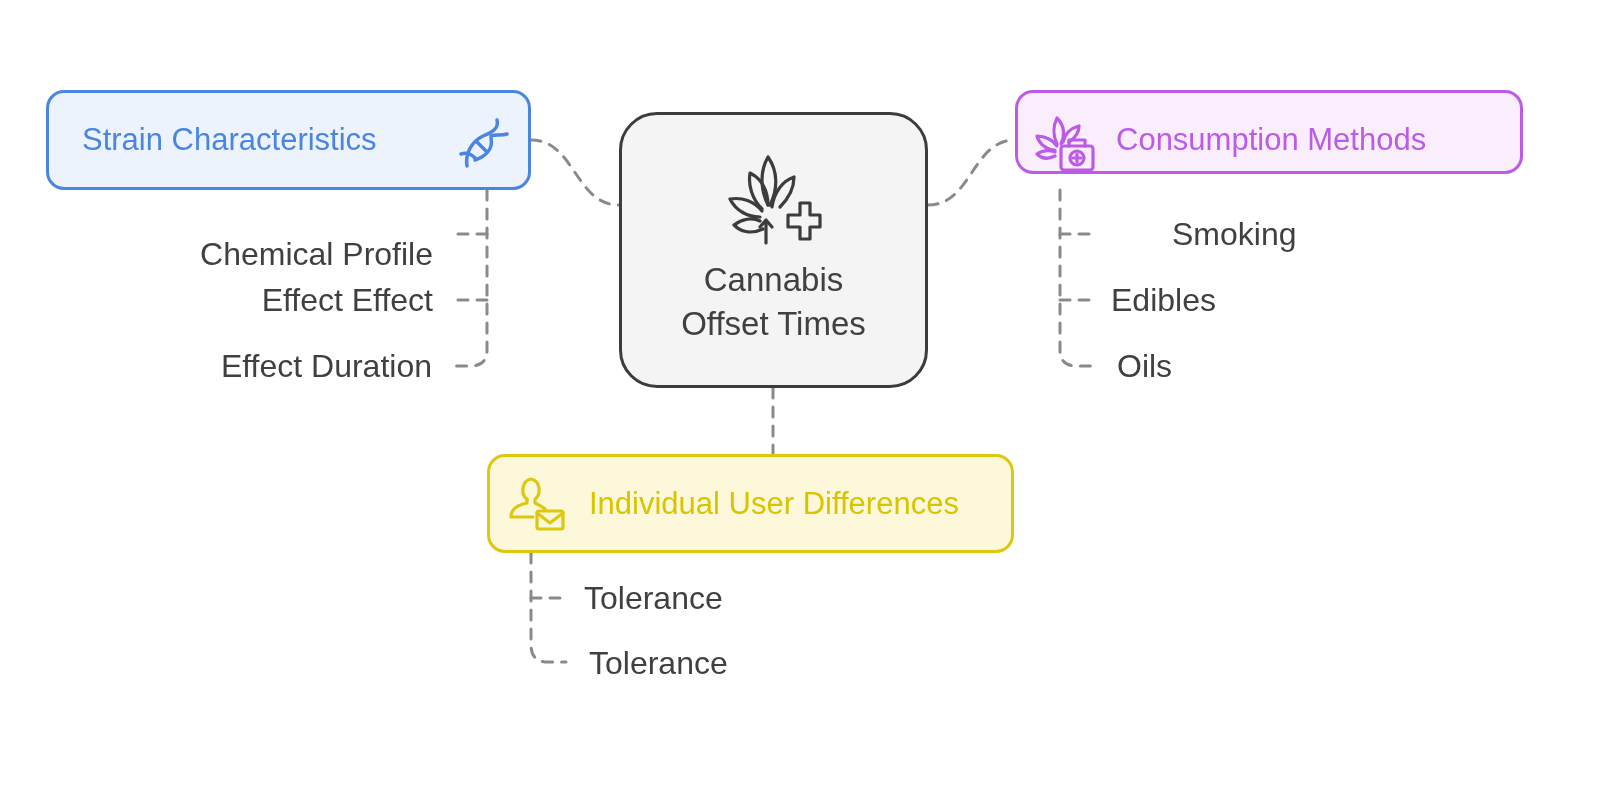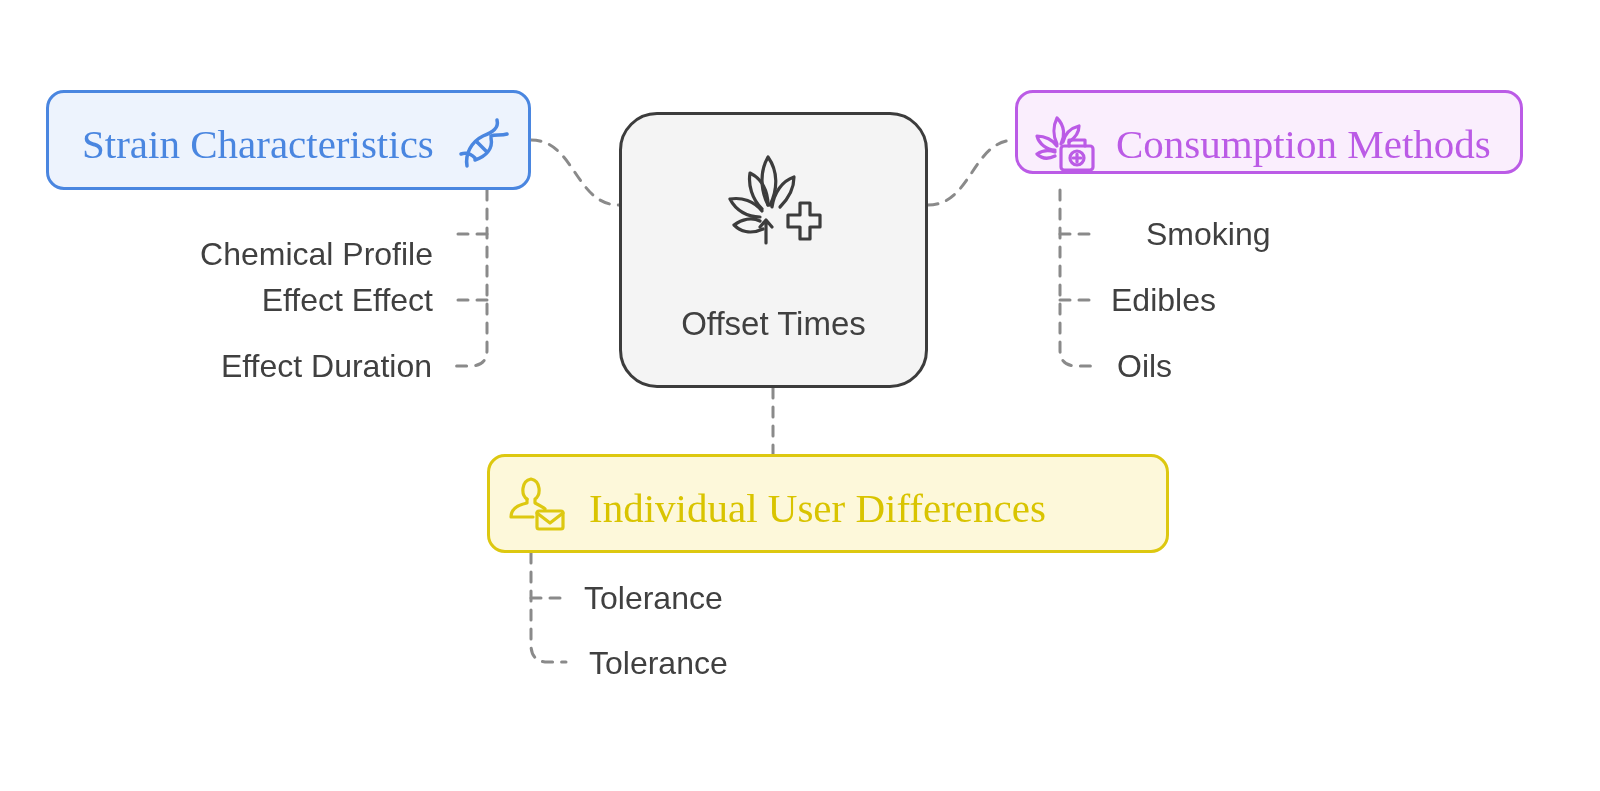--- a/index.html
+++ b/index.html
@@ -1,38 +1,38 @@
 <!DOCTYPE html>
 <html><head>
   <meta charset="utf-8">
   <style>
     html, body { margin: 0; padding: 0; background: #ffffff; }
     body { width: 1600px; height: 791px; position: relative; overflow: hidden;
            font-family: "Liberation Sans", "DejaVu Sans", sans-serif; }
     #connectors { position: absolute; left: 0; top: 0; width: 1600px; height: 791px; pointer-events: none; }
     .box { position: absolute; box-sizing: border-box; border-width: 3px; border-style: solid; border-radius: 18px; }
-    .box-title { position: absolute; font-size: 41px; white-space: nowrap; line-height: 1; font-family: Liberation Serif, serif; }
+    .box-title { position: absolute; font-size: 31px; white-space: nowrap; line-height: 1; }
     .icon { position: absolute; }
     .child { position: absolute; font-size: 32px; color: #404040; white-space: nowrap; line-height: 1; }
 
     #strain-box { left: 46px; top: 90px; width: 485px; height: 100px; background: #EDF3FD; border-color: #4A86E0; }
     #strain-box .box-title { left: 33px; top: 31px; color: #4A86E0; }
     #strain-box .icon { left: 404px; top: 21px; width: 56px; height: 56px; }
 
     #center-box { left: 619px; top: 112px; width: 309px; height: 276px; background: #F4F4F4; border-color: #3C3C3C; border-radius: 38px; }
     #center-box .icon { left: 104px; top: 40px; width: 96px; height: 92px; }
     .center-line { position: absolute; left: 0; width: 100%; text-align: center; font-size: 33px; color: #404040; line-height: 1; }
     #center-line-1 { top: 148px; }
     #center-line-2 { top: 192px; }
 
     #consumption-box { left: 1015px; top: 90px; width: 508px; height: 84px; background: #FAEEFD; border-color: #BB5BE6; }
     #consumption-box .box-title { left: 98px; top: 31px; color: #BB5BE6; }
     #consumption-box .icon { left: 17px; top: 19px; width: 62px; height: 60px; }
 
-    #individual-box { left: 487px; top: 454px; width: 682px; height: 99px; background: #FDF8DA; border-color: #DDC810; }
+    #individual-box { left: 487px; top: 454px; width: 527px; height: 99px; background: #FDF8DA; border-color: #DDC810; }
     #individual-box .box-title { left: 99px; top: 31px; color: #D9C400; }
     #individual-box .icon { left: 17px; top: 18px; width: 62px; height: 62px; }
   </style>
 </head>
 <body>
 
 <svg id="connectors" viewBox="0 0 1600 791" xmlns="http://www.w3.org/2000/svg">
   <g fill="none" stroke="#8A8A8A" stroke-width="3" stroke-dasharray="10 9" stroke-linecap="round">
 
     <path d="M 531 140 C 575 140, 575 205, 619 205"></path>
@@ -73,37 +73,38 @@
 
     <path d="M 37 74 C 24 80, 14 76, 8 70 C 16 64, 26 62, 34 66"></path>
     <path d="M 34 62 C 22 62, 10 56, 4 44 C 16 42, 28 46, 36 56"></path>
     <path d="M 36 54 C 26 44, 22 30, 24 18 C 36 24, 42 36, 42 50"></path>
     <path d="M 42 50 C 34 34, 34 16, 42 2 C 52 16, 52 34, 44 50"></path>
     <path d="M 46 52 C 48 38, 56 26, 68 22 C 68 34, 62 44, 54 52"></path>
     <path d="M 40 88 L 40 66 M 34 72 L 40 65 L 46 72"></path>
 
     <path d="M 62 60 L 74 60 L 74 48 L 84 48 L 84 60 L 94 60 L 94 72 L 84 72 L 84 84 L 74 84 L 74 72 L 62 72 Z"></path>
   </svg>
+  <div class="center-line" id="center-line-1">Cannabis</div>
   <div class="center-line" id="center-line-2">Offset Times</div>
 </div>
 
 <div class="box" id="consumption-box">
   <svg class="icon" viewBox="0 0 62 60" fill="none" stroke="#BB5BE6" stroke-width="3.2" stroke-linejoin="round" stroke-linecap="round">
     <path d="M 20 44 C 12 48, 6 46, 2 42 C 8 38, 14 38, 20 40"></path>
     <path d="M 20 38 C 12 38, 4 32, 2 24 C 10 24, 18 28, 22 34"></path>
     <path d="M 22 32 C 18 24, 18 14, 22 6 C 30 14, 30 24, 26 32"></path>
     <path d="M 28 30 C 30 22, 36 16, 44 14 C 44 20, 40 26, 34 30"></path>
     <rect x="26" y="34" width="32" height="24" rx="3"></rect>
     <path d="M 34 34 L 34 28 L 50 28 L 50 34"></path>
     <circle cx="42" cy="46" r="7"></circle>
     <path d="M 42 42 L 42 50 M 38 46 L 46 46"></path>
   </svg>
   <span class="box-title">Consumption Methods</span>
 </div>
-<div class="child" style="left:1146px; top:218px;">Smoking</div>
+<div class="child" style="left:1172px; top:218px;">Smoking</div>
 <div class="child" style="left:1111px; top:284px;">Edibles</div>
 <div class="child" style="left:1117px; top:350px;">Oils</div>
 
 <div class="box" id="individual-box">
   <svg class="icon" viewBox="0 0 62 62" fill="none" stroke="#DDC810" stroke-width="3.2" stroke-linejoin="round" stroke-linecap="round">
     <path d="M 20 24 C 14 20, 14 6, 24 4 C 34 6, 34 20, 28 24 L 28 28 C 32 30, 36 32, 38 34"></path>
     <path d="M 20 24 L 20 28 C 10 30, 4 34, 4 42 L 26 42"></path>
     <rect x="30" y="36" width="26" height="18" rx="2"></rect>
     <path d="M 30 38 L 43 48 L 56 38"></path>
   </svg>

